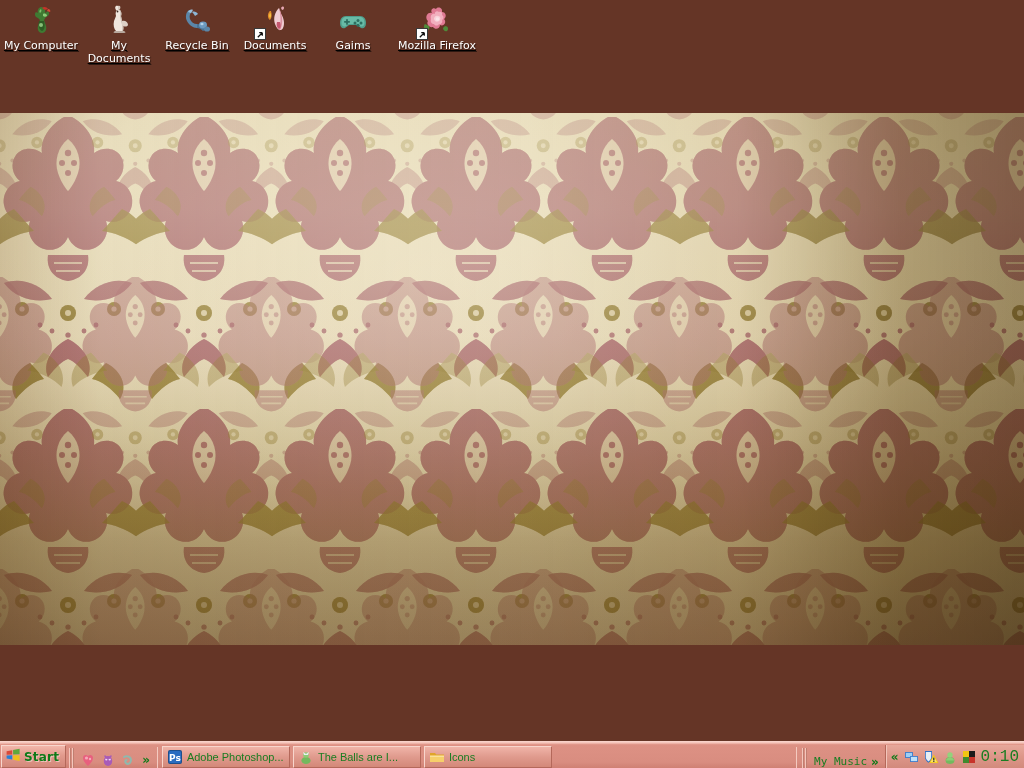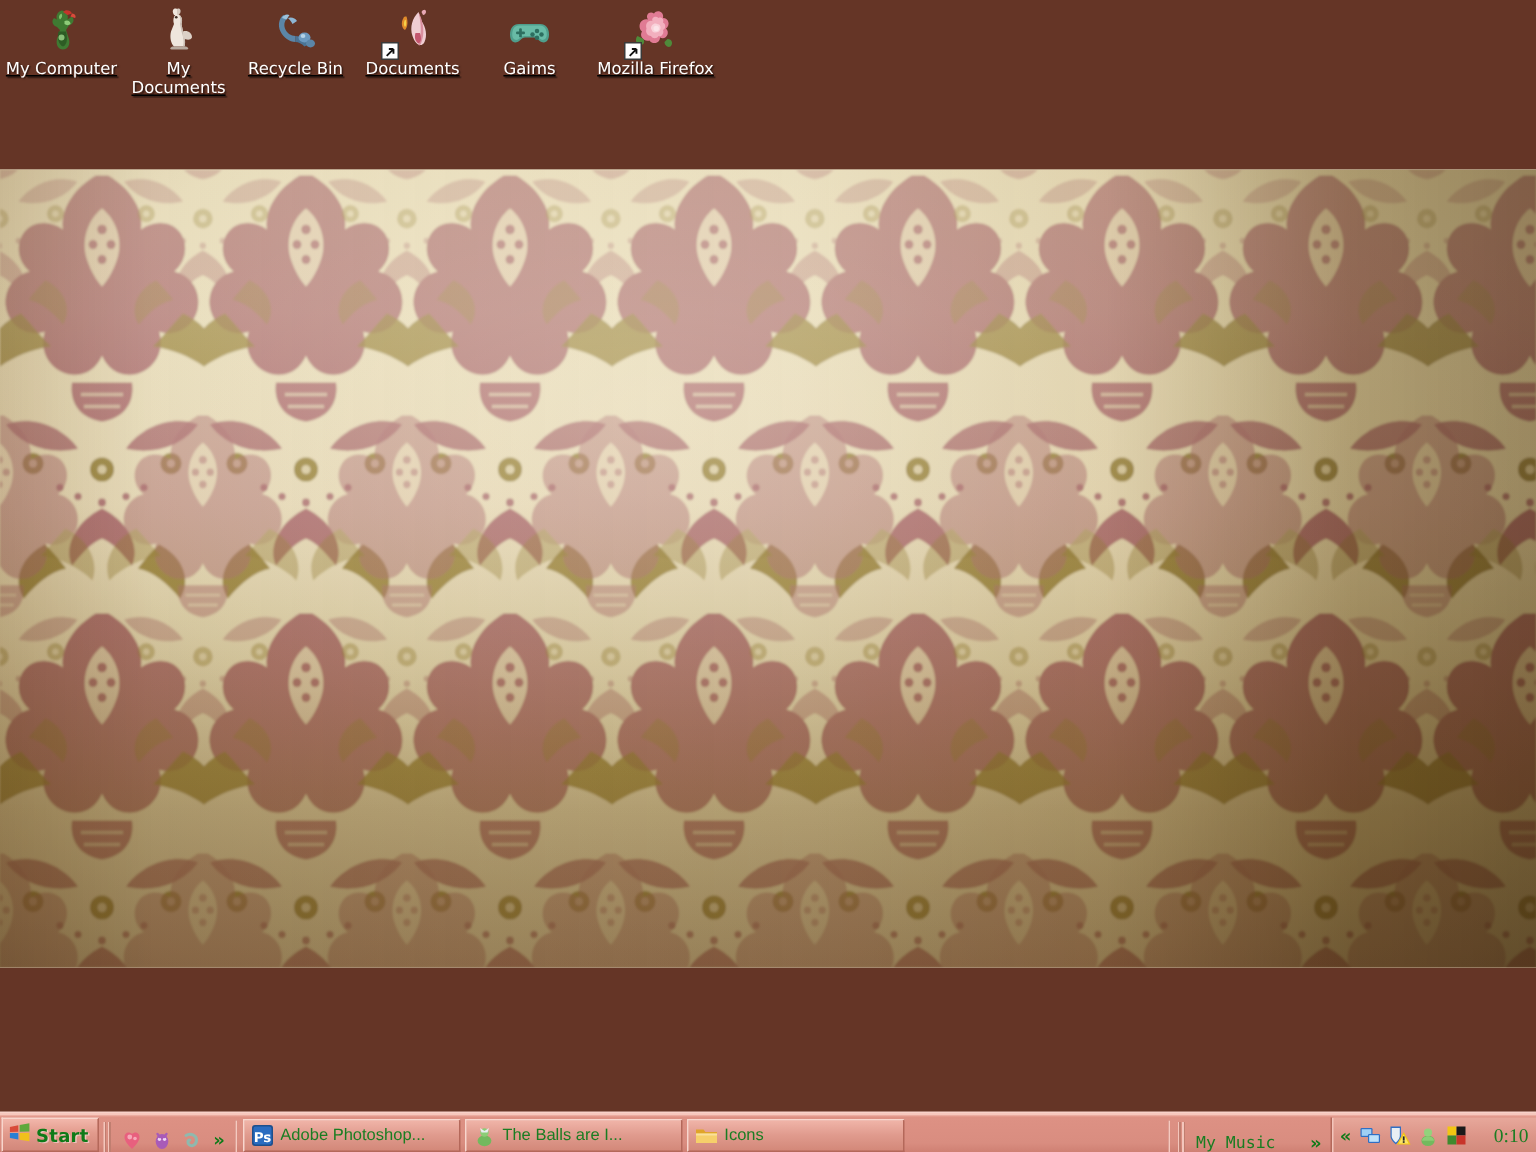--- a/index.html
+++ b/index.html
@@ -163,63 +163,63 @@
   #window-buttons {
     display: flex; align-items: center; gap: 3px;
     flex: 1 1 auto;
     padding: 0 2px;
     min-width: 0;
     overflow: hidden;
   }
   .task-button {
     height: 22px;
     flex: 0 0 auto;
-    width: 145px;
+    width: 128px;
     display: flex; align-items: center; gap: 4px;
     padding: 0 4px;
     background: linear-gradient(to bottom, #f0b4a8 0%, #e09b8e 48%, #d38879 100%);
     border: 1px solid #b4685a;
     border-top-color: #f8d6cd; border-left-color: #f8d6cd;
     cursor: pointer;
     overflow: hidden;
   }
   .task-button .tb-icon { width: 16px; height: 16px; flex: 0 0 auto; }
   .task-button .tb-label {
     font-family: Liberation Sans, sans-serif;
     font-size: 11px;
     color: #1a7d22;
     white-space: nowrap;
     overflow: hidden;
   }
   #music-toolbar {
-    display: flex; align-items: center; gap: 21px;
+    display: flex; align-items: center; gap: 2px;
     padding: 0 4px;
     flex: 0 0 auto;
   }
   #music-toolbar .mt-label {
     font-family: "DejaVu Sans Mono", monospace;
     font-size: 11px;
     color: #1a7d22;
     white-space: nowrap;
   }
   #tray {
     height: 23px;
     display: flex; align-items: center; gap: 3px;
     padding: 0 5px 0 3px;
     background: linear-gradient(to bottom, #e7a89b 0%, #dd9689 50%, #d28a7c 100%);
     border-left: 1px solid #b4685a;
     box-shadow: inset 1px 0 0 #f3c5bb;
     flex: 0 0 auto;
   }
   #tray .tray-icon { width: 16px; height: 16px; cursor: pointer; }
   #tray .clock {
-    font-family: Liberation Serif, serif;
-    font-size: 13px;
+    font-family: Liberation Mono, monospace;
+    font-size: 16px;
     color: #1a7d22;
-    margin-left: 14px;
+    margin-left: 1px;
     white-space: nowrap;
   }
 </style>
 </head>
 <body>
 
 <div id="desktop">
 
   <div id="wallpaper">
     <svg class="damask-svg" viewBox="0 0 1024 532" preserveAspectRatio="none" xmlns="http://www.w3.org/2000/svg">

